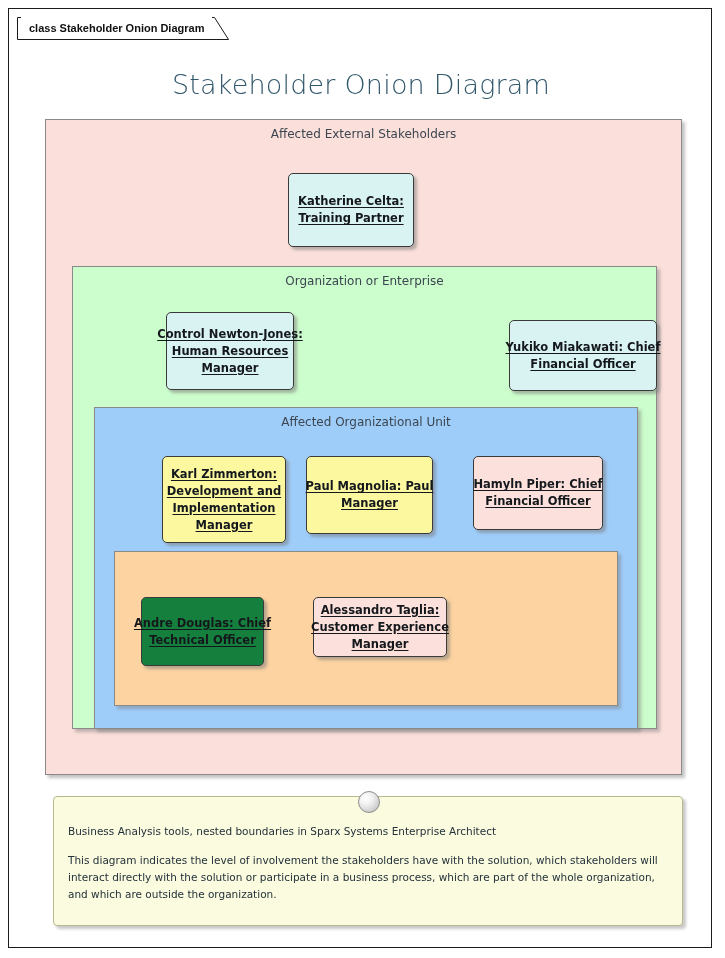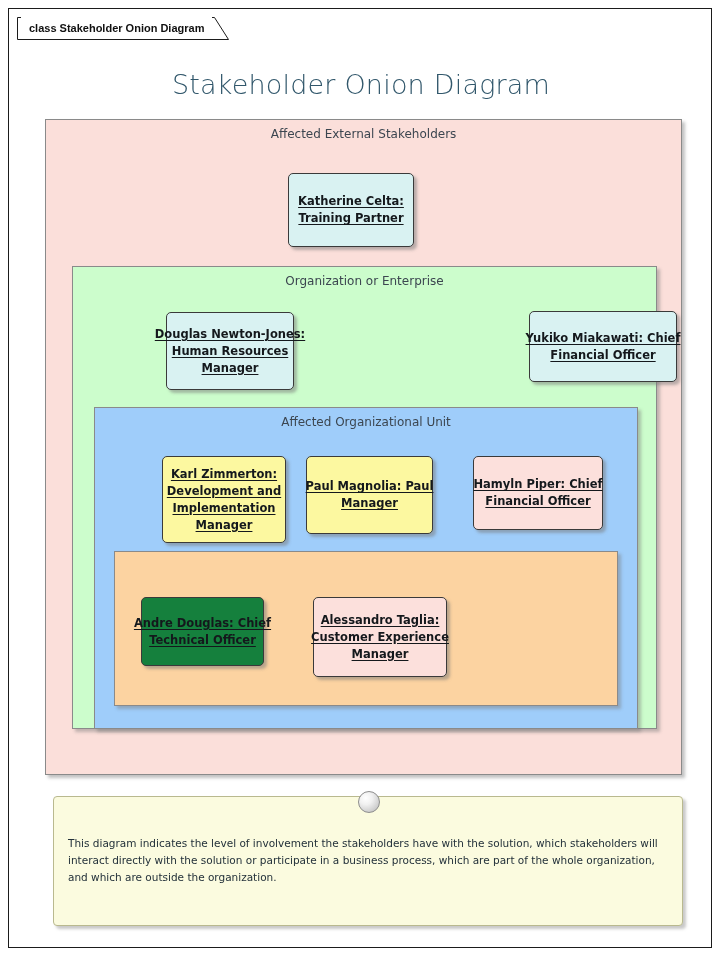--- a/index.html
+++ b/index.html
@@ -175,27 +175,27 @@
         <span>Katherine Celta:</span><br>
         <span>Training Partner</span>
       </div>
     </div>
 
     <div class="layer" id="layer-org">
       <div class="layer-label">Organization or Enterprise</div>
 
       <div class="node fill-cyan" style="left:93px; top:45px; width:128px; height:78px;">
         <div class="node-label">
-          <span>Douglas Newton-Jones:</span><br>
+          <span>Control Newton-Jones:</span><br>
           <span>Human Resources</span><br>
           <span>Manager</span>
         </div>
       </div>
 
-      <div class="node fill-cyan" style="left:436px; top:44px; width:148px; height:71px;margin-left:20px;">
+      <div class="node fill-cyan" style="left:436px; top:53px; width:148px; height:71px;">
         <div class="node-label">
           <span>Yukiko Miakawati: Chief</span><br>
           <span>Financial Officer</span>
         </div>
       </div>
 
       <div class="layer" id="layer-unit">
         <div class="layer-label">Affected Organizational Unit</div>
 
         <div class="node fill-yellow" style="left:33px; top:48px; width:124px; height:87px;margin-left:34px;">
@@ -223,32 +223,33 @@
 
         <div class="layer" id="layer-delivery">
 
           <div class="node fill-blue" style="left:26px; top:45px; width:123px; height:69px;">
             <div class="node-label">
               <span>Andre Douglas: Chief</span><br>
               <span>Technical Officer</span>
             </div>
           </div>
 
-          <div class="node fill-pink" style="left:198px; top:45px; width:134px; height:80px;">
+          <div class="node fill-pink" style="left:198px; top:45px; width:134px; height:60px;">
             <div class="node-label">
               <span>Alessandro Taglia:</span><br>
               <span>Customer Experience</span><br>
               <span>Manager</span>
             </div>
           </div>
 
         </div>
       </div>
     </div>
   </div>
 
   <div class="note-anchor"></div>
   <div class="note">
+    <div class="note-line">Business Analysis tools, nested boundaries in Sparx Systems Enterprise Architect</div>
     <div class="note-gap"></div>
     <div class="note-line">This diagram indicates the level of involvement the stakeholders have with the solution, which stakeholders will interact directly with the solution or participate in a business process, which are part of the whole organization, and which are outside the organization.</div>
   </div>
 
 </div>
 
 </body></html>

